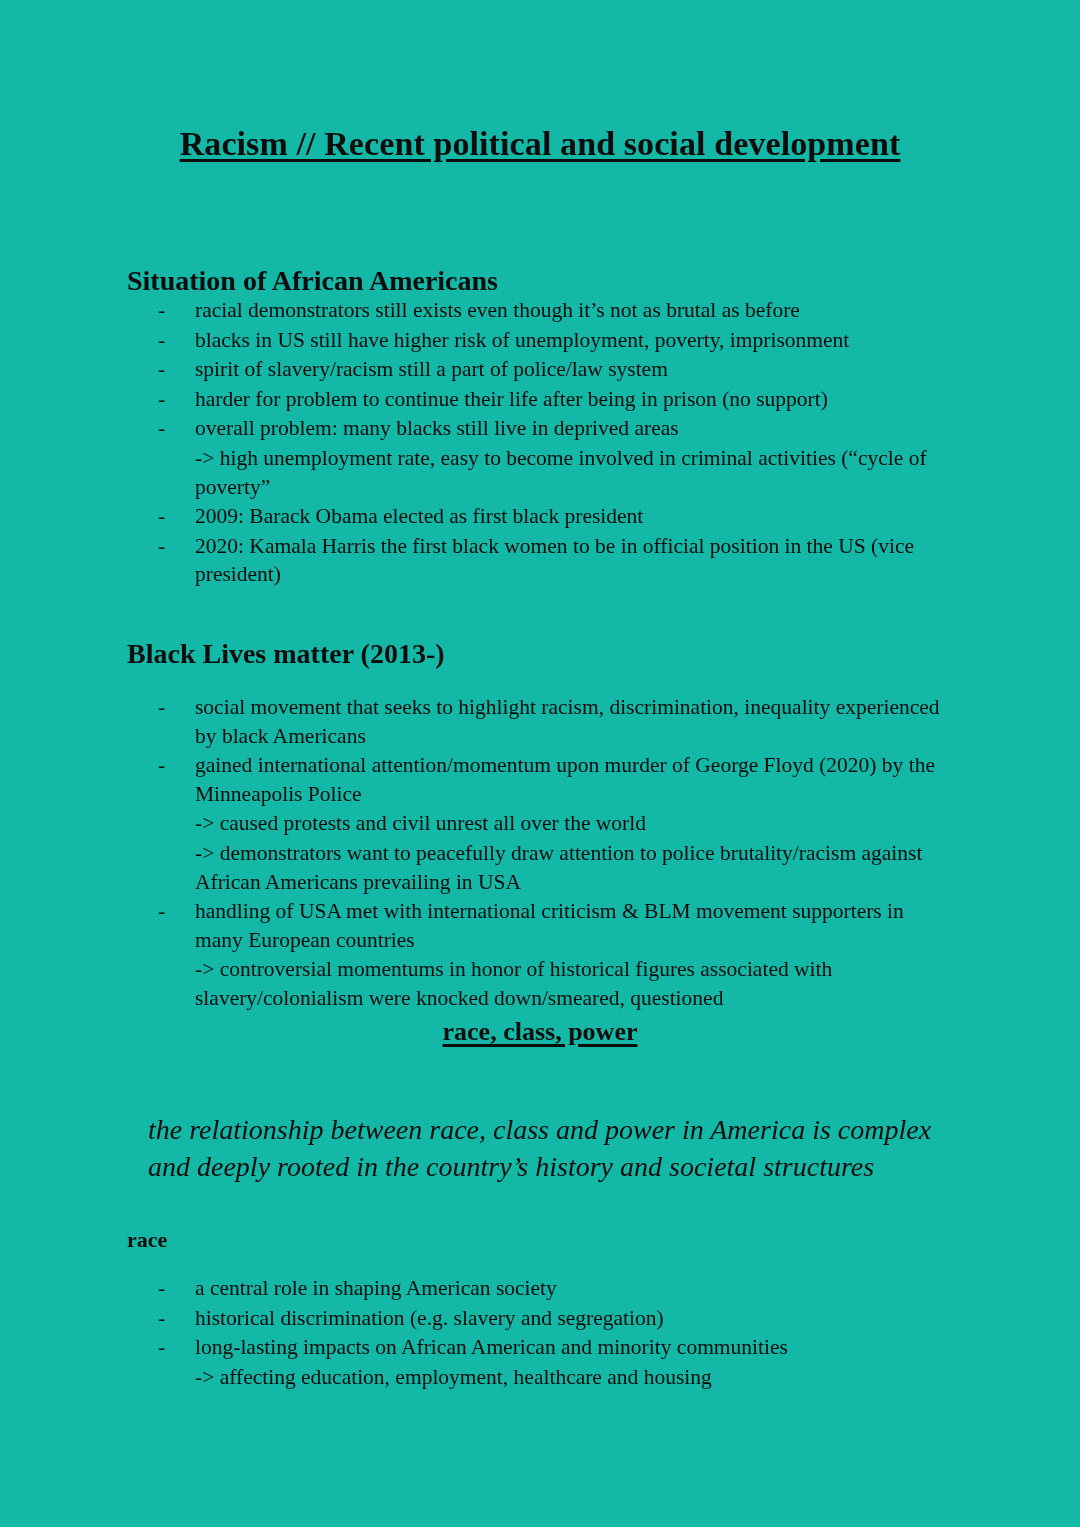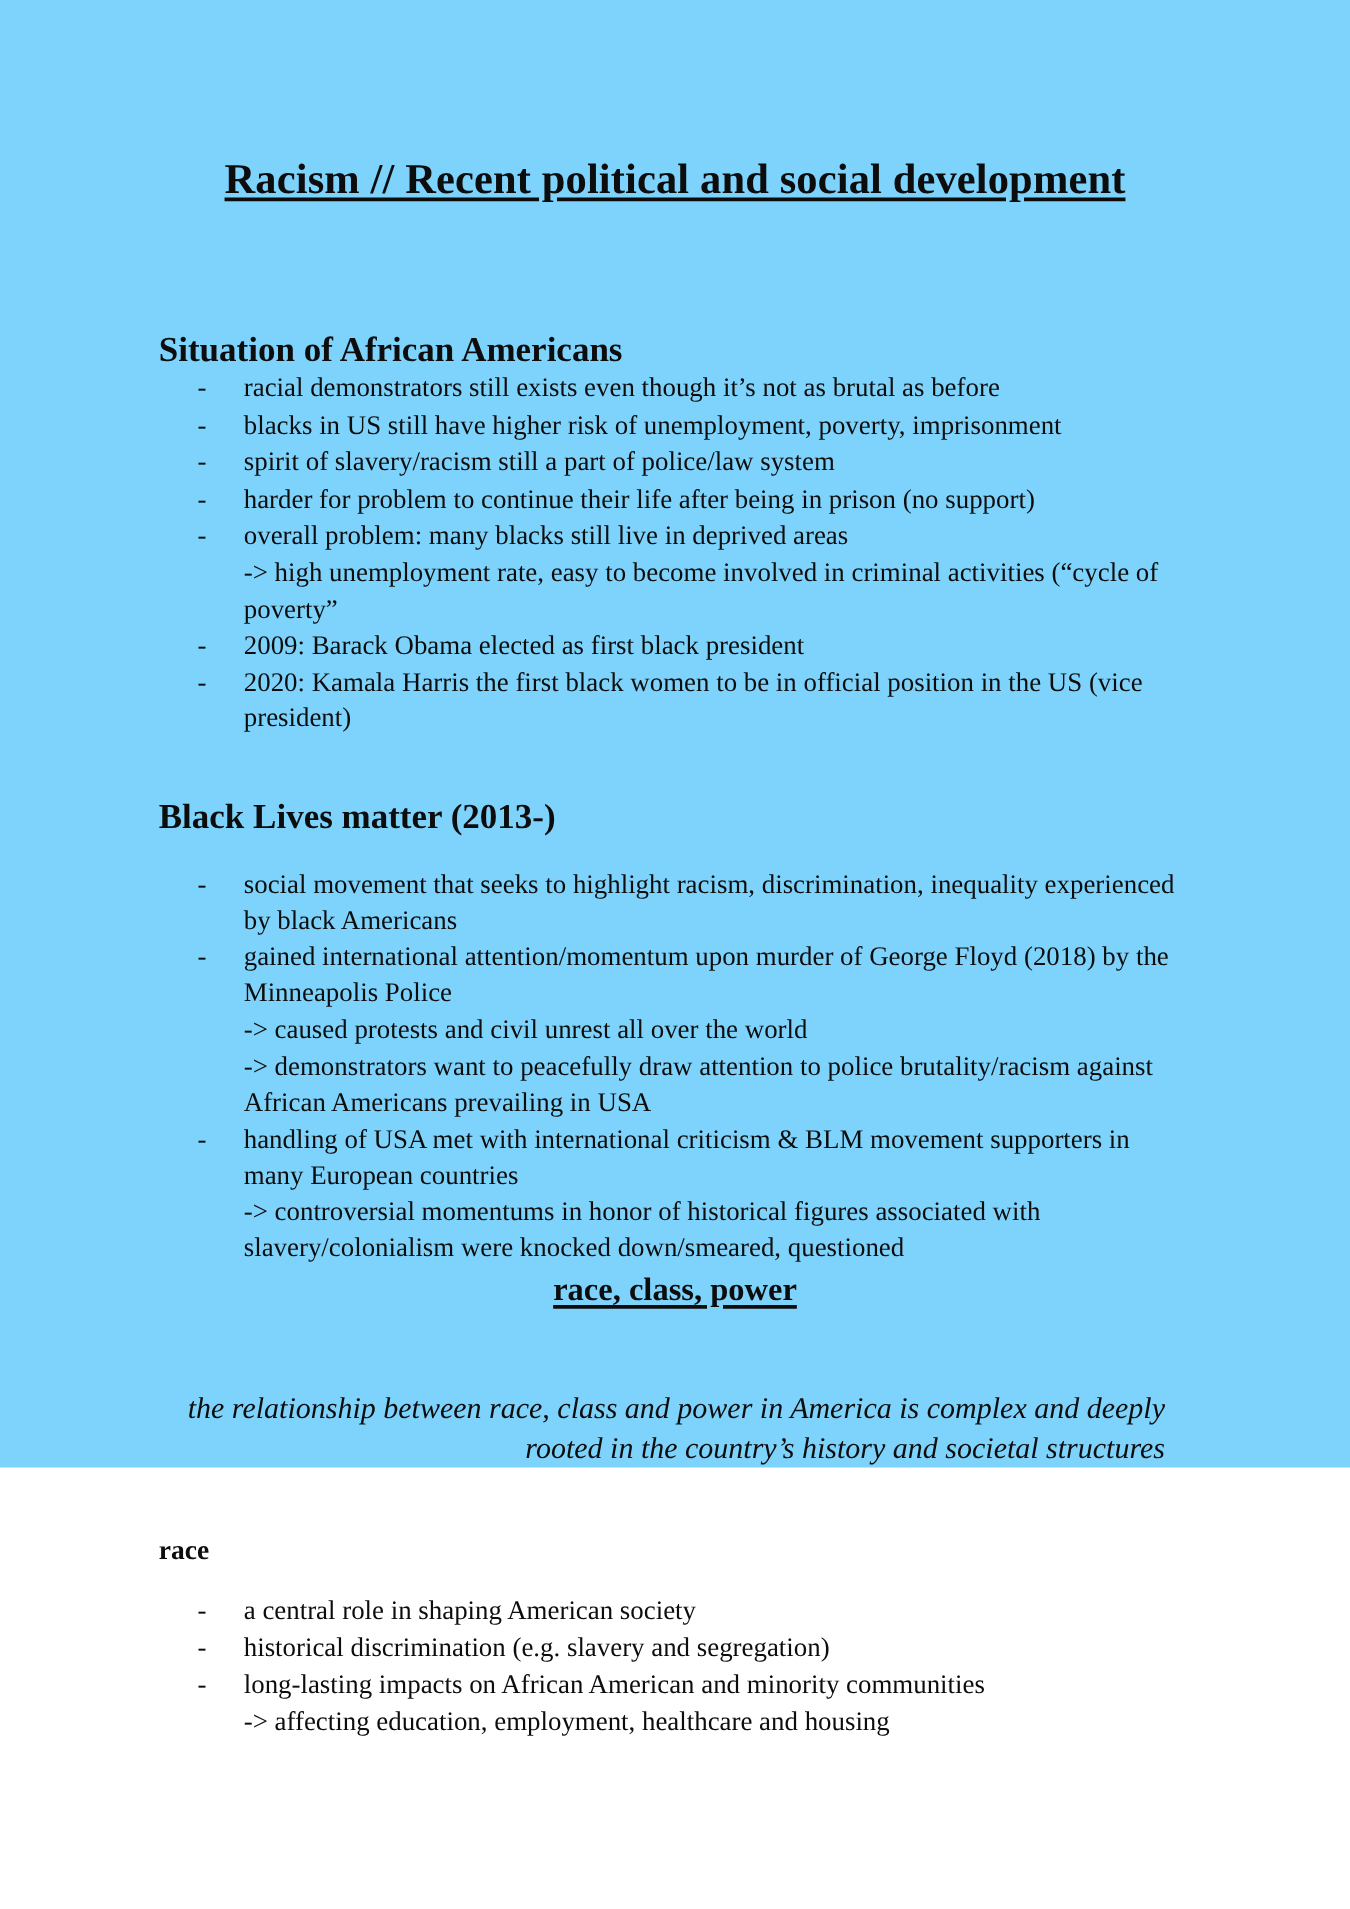--- a/index.html
+++ b/index.html
@@ -12,22 +12,22 @@
     height: 1527px;
     position: relative;
     font-family: "Liberation Serif", "DejaVu Serif", serif;
     color: #0d0d0d;
     overflow: hidden;
   }
   .page {
     position: absolute;
     left: 0; top: 0;
     width: 1080px;
-    height: 1174px;
-    background: #7dd3fc;
+    height: 1527px;
+    background: #14b8a6;
   }
 
   
   .doc-title {
     position: absolute;
     left: 127px;
     top: 124px;
     width: 826px;
     text-align: center;
     font-size: 34px;
@@ -65,24 +65,24 @@
     line-height: 1.15;
   }
   .center-heading span.u {
     text-decoration: underline;
     text-underline-offset: 4px;
     text-decoration-thickness: 2.5px;
   }
 
   .center-italic {
     position: absolute;
-    left: 132px;
+    left: 148px;
     width: 800px;
-    text-align: right;
-    font-size: 24px;
+    text-align: left;
+    font-size: 28px;
     font-style: italic;
     line-height: 1.32;
   }
 
   
   .bullet-list {
     position: absolute;
     left: 158px;
     width: 790px;
   }
@@ -157,21 +157,21 @@
 
   <div class="section-heading" style="top:638px;">Black Lives matter (2013-)</div>
 
   <div class="bullet-list" style="top:693px;">
     <div class="bullet-row">
       <span class="dash">-</span>
       <span class="txt">social movement that seeks to highlight racism, discrimination, inequality experienced by black Americans</span>
     </div>
     <div class="bullet-row">
       <span class="dash">-</span>
-      <span class="txt">gained international attention/momentum upon murder of George Floyd (2018) by the Minneapolis Police</span>
+      <span class="txt">gained international attention/momentum upon murder of George Floyd (2020) by the Minneapolis Police</span>
     </div>
     <div class="sub-row">-&gt; caused protests and civil unrest all over the world</div>
     <div class="sub-row">-&gt; demonstrators want to peacefully draw attention to police brutality/racism against African Americans prevailing in USA</div>
     <div class="bullet-row">
       <span class="dash">-</span>
       <span class="txt">handling of USA met with international criticism &amp; BLM movement supporters in many European countries</span>
     </div>
     <div class="sub-row">-&gt; controversial momentums in honor of historical figures associated with slavery/colonialism were knocked down/smeared, questioned</div>
   </div>
 

